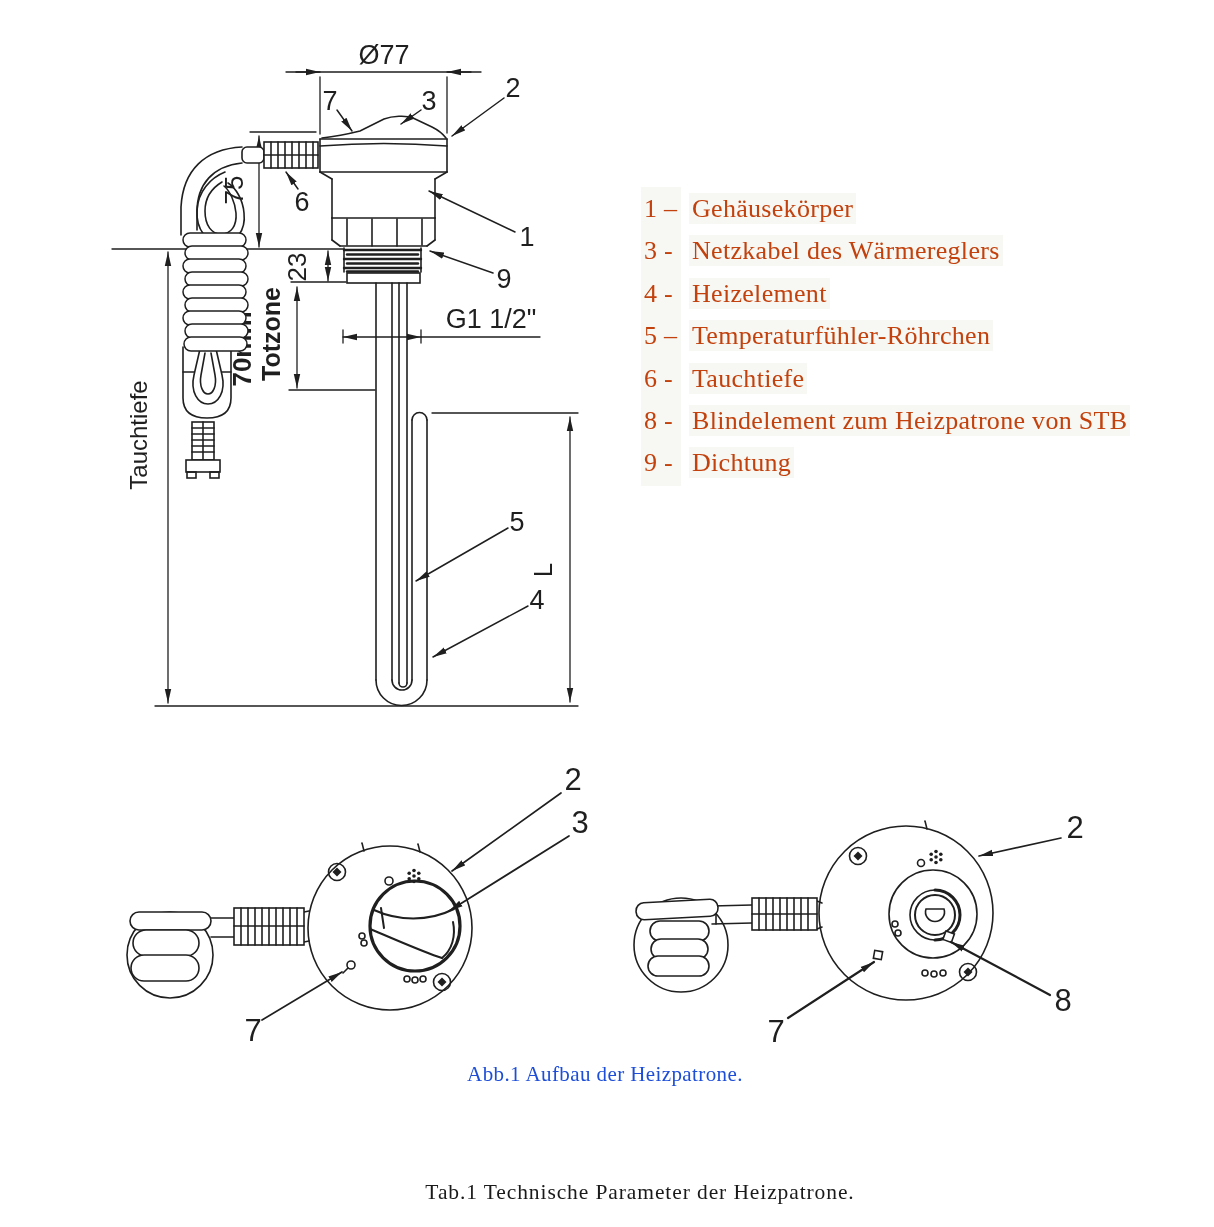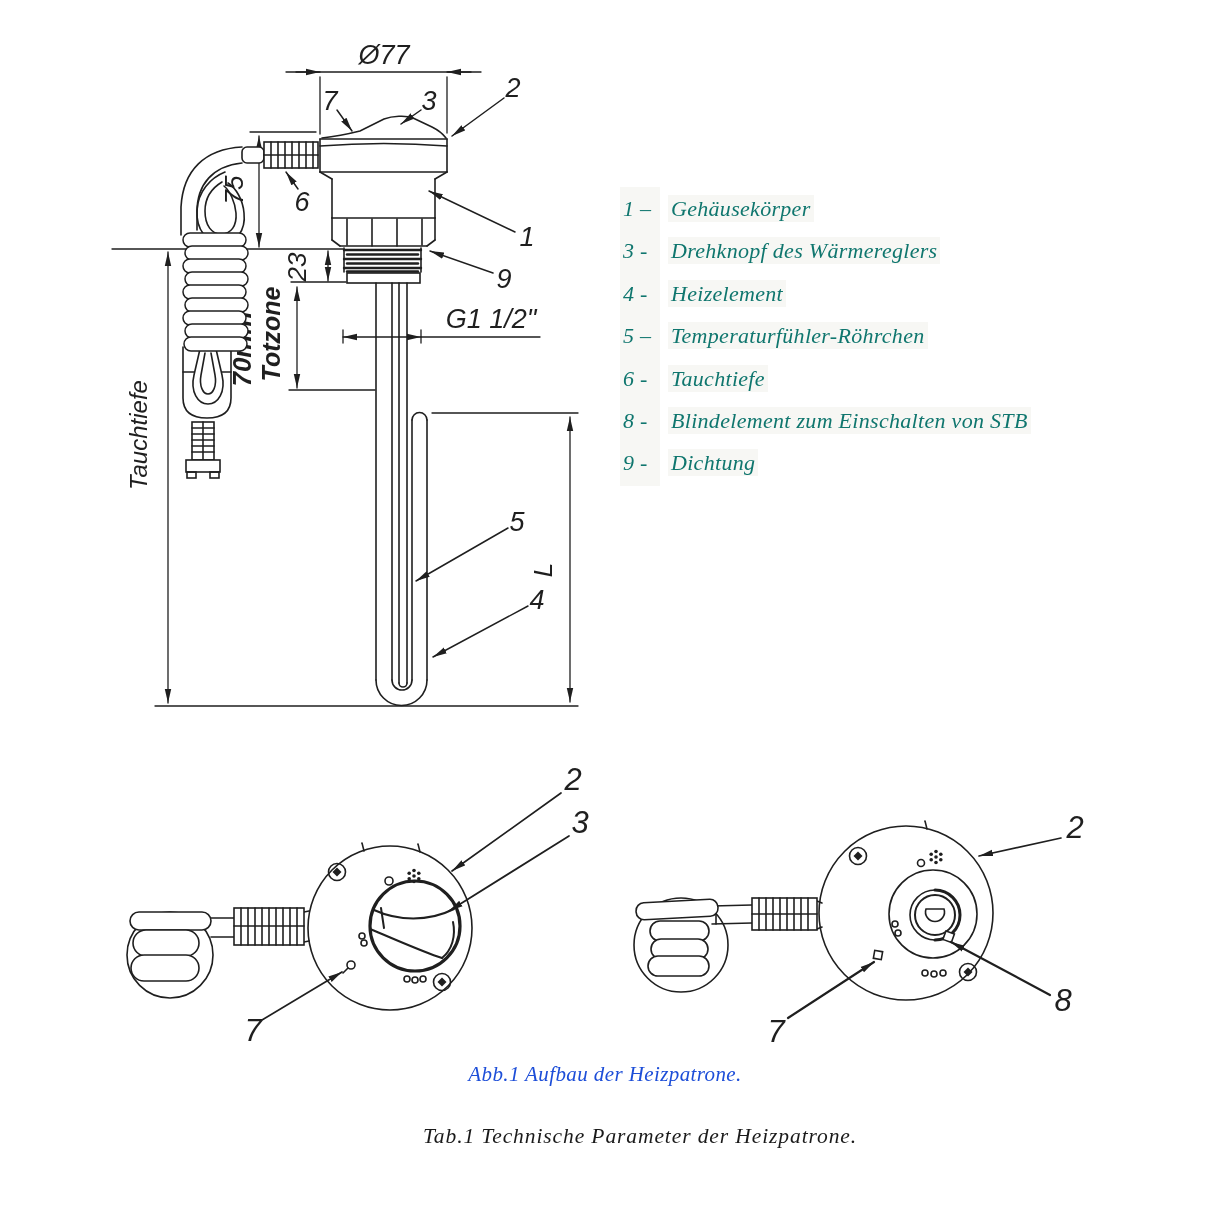--- a/index.html
+++ b/index.html
@@ -1,28 +1,28 @@
 <!DOCTYPE html>
 <html><head>
 <meta charset="utf-8">
 <style>
   html,body{margin:0;padding:0;background:#ffffff;}
   #page{position:relative;width:1214px;height:1227px;background:#ffffff;overflow:hidden;
-        font-family:"Liberation Sans",sans-serif;color:#1f1f1f;font-style:italic;}
+        font-family:"Liberation Sans",sans-serif;color:#1f1f1f;}
   svg{position:absolute;left:0;top:0;}
   .dtxt{font-family:"Liberation Sans",sans-serif;fill:#1f1f1f;}
   .bold{font-weight:600;}
-  .legend{position:absolute;left:620px;top:187px;font-family:"Liberation Serif",serif;
-          font-size:22px;color:#0f766e;letter-spacing:0.3px;}
+  .legend{position:absolute;left:641px;top:187px;font-family:"Liberation Serif",serif;
+          font-size:26px;color:#c2410c;letter-spacing:0.3px;}
   .legend-row{height:42.4px;line-height:42.4px;white-space:nowrap;}
   .legend-row span{background:#f7f7f4;padding:1px 3px;}
   .lg-pre{display:inline-block;min-width:34px;margin-right:8px;}
   .cap-abb{position:absolute;left:370px;top:1062px;width:470px;text-align:center;
            font-family:"Liberation Serif",serif;font-size:21px;color:#1d4ed8;letter-spacing:0.4px;}
-  .cap-tab{position:absolute;left:360px;top:1124px;width:560px;text-align:center;
+  .cap-tab{position:absolute;left:360px;top:1180px;width:560px;text-align:center;
            font-family:"Liberation Serif",serif;font-size:21.5px;color:#1a1a1a;letter-spacing:0.9px;}
 </style>
 </head>
 <body>
 
 <div id="page">
 
 <svg width="1214" height="1227" viewBox="0 0 1214 1227">
   <defs>
     <marker id="mE" markerWidth="14" markerHeight="8" refX="14" refY="4" orient="auto" markerUnits="userSpaceOnUse">
@@ -357,33 +357,33 @@
       <text class="dtxt" x="776" y="1042">7</text>
     </g>
   </g>
 </svg>
 
   <div class="legend">
     <div class="legend-row">
       <span class="lg-pre">1 –</span><span>Gehäusekörper</span>
     </div>
     <div class="legend-row">
-      <span class="lg-pre">3 -</span><span>Drehknopf des Wärmereglers</span>
+      <span class="lg-pre">3 -</span><span>Netzkabel des Wärmereglers</span>
     </div>
     <div class="legend-row">
       <span class="lg-pre">4 -</span><span>Heizelement</span>
     </div>
     <div class="legend-row">
       <span class="lg-pre">5 –</span><span>Temperaturfühler-Röhrchen</span>
     </div>
     <div class="legend-row">
       <span class="lg-pre">6 -</span><span>Tauchtiefe</span>
     </div>
     <div class="legend-row">
-      <span class="lg-pre">8 -</span><span>Blindelement zum Einschalten von STB</span>
+      <span class="lg-pre">8 -</span><span>Blindelement zum Heizpatrone von STB</span>
     </div>
     <div class="legend-row">
       <span class="lg-pre">9 -</span><span>Dichtung</span>
     </div>
   </div>
 
   <div class="cap-abb">Abb.1 Aufbau der Heizpatrone.</div>
   <div class="cap-tab">Tab.1 Technische Parameter der Heizpatrone.</div>
 
 </div>

